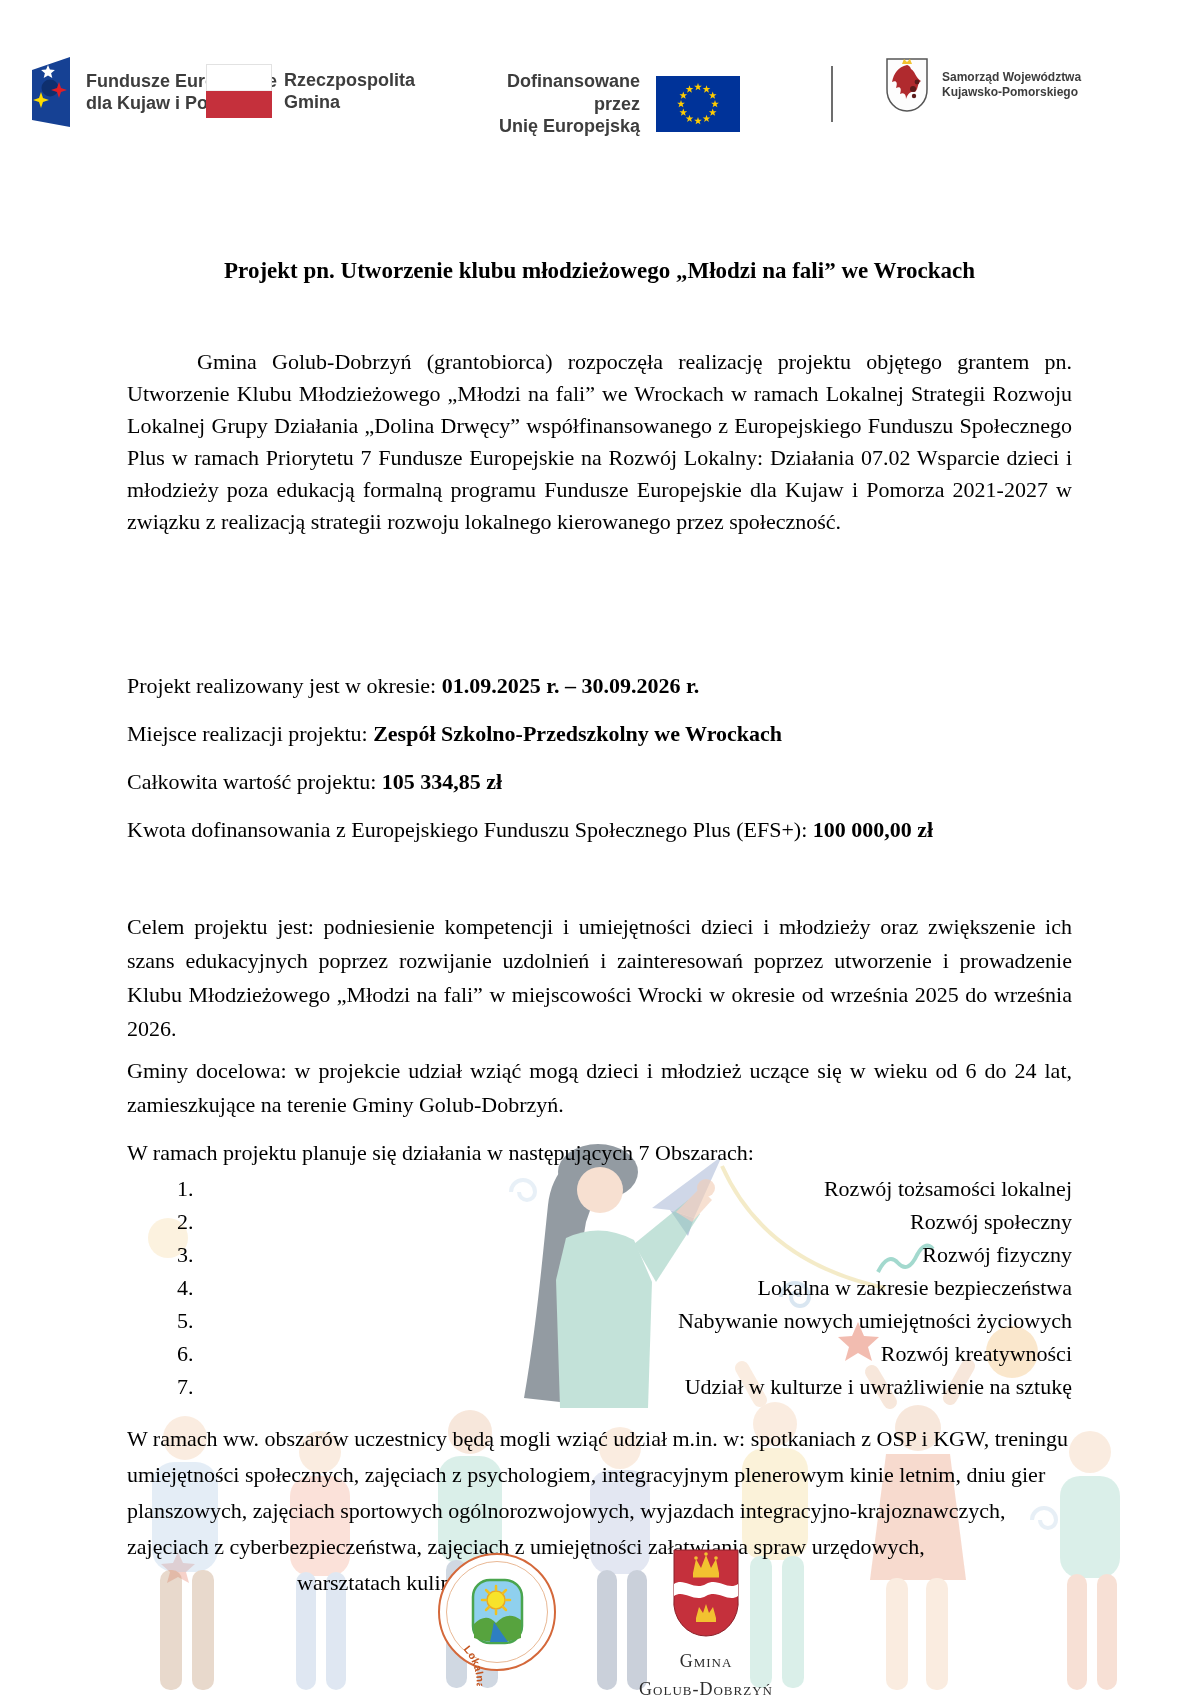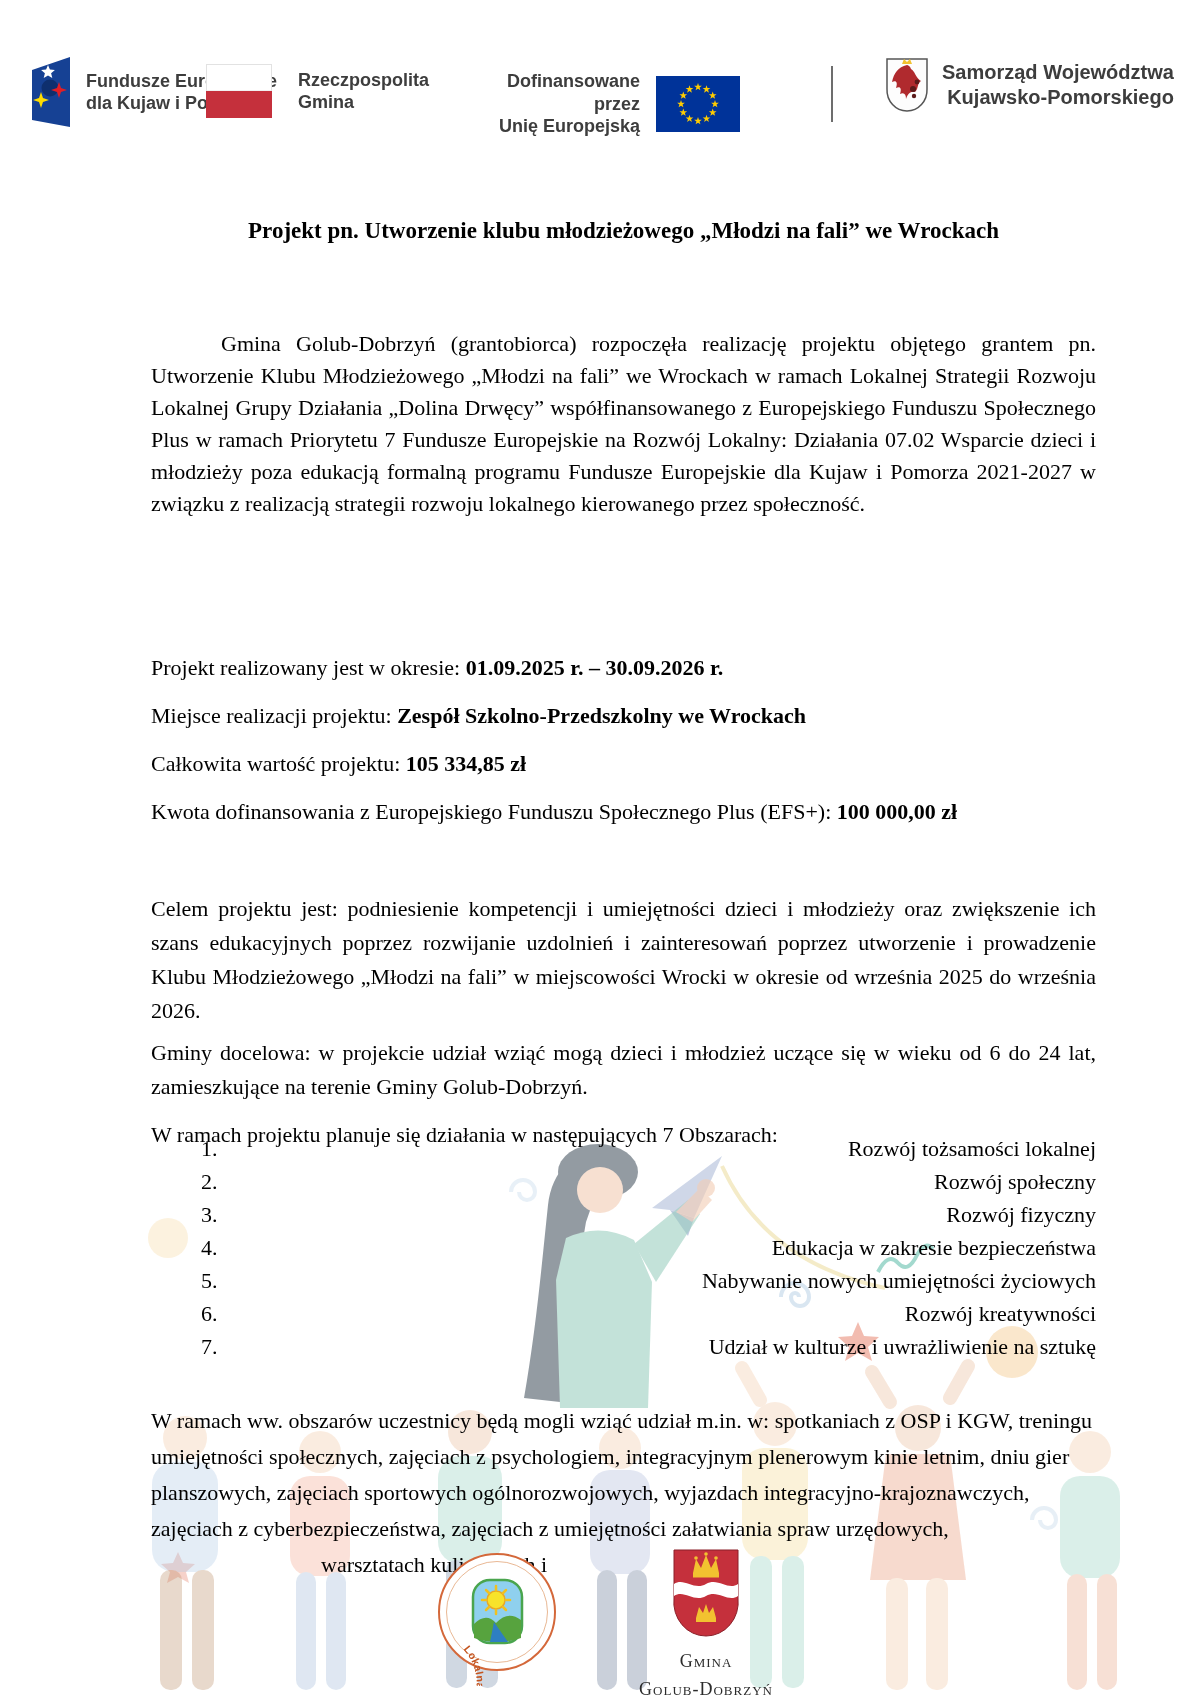--- a/index.html
+++ b/index.html
@@ -6,29 +6,29 @@
   .page{
     position:relative;width:1200px;height:1697px;background:#ffffff;
     overflow:hidden;font-family:"Liberation Serif","DejaVu Serif",serif;color:#000;
   }
   
   .bg-art{position:absolute;left:0;top:0;width:1200px;height:1697px;pointer-events:none;}
   
   .hdr{position:absolute;font-family:"Liberation Sans","DejaVu Sans",sans-serif;color:#3d3d3d;font-weight:700;}
   .fe-logo{left:28px;top:52px;display:flex;align-items:center;gap:12px;}
   .fe-text{font-size:18px;line-height:1.25;}
-  .pl-logo{left:206px;top:64px;display:flex;align-items:center;gap:26px;}
+  .pl-logo{left:206px;top:64px;display:flex;align-items:center;gap:12px;}
   .pl-text{font-size:18px;line-height:1.25;}
   .eu-fund{left:462px;top:70px;display:flex;align-items:center;gap:16px;}
   .eu-text{font-size:18px;line-height:1.25;text-align:right;width:178px;}
   .hdr-divider{position:absolute;left:831px;top:66px;width:2px;height:56px;background:#6d6d6d;}
   .region{left:884px;top:56px;display:flex;align-items:center;gap:12px;}
-  .region-text{font-size:20px;line-height:1.25;text-align:right;}
-  
-  .doc{position:absolute;left:151px;width:945px;font-size:22px;}
+  .region-text{font-size:12px;line-height:1.25;}
+  
+  .doc{position:absolute;left:127px;width:945px;font-size:22px;margin-top:40px;}
   .title{top:218px;text-align:center;font-weight:700;font-size:23px;}
   .intro{top:306px;line-height:32px;text-align:justify;text-indent:70px;}
   .detail{line-height:30px;}
   .d0{top:631px;} .d1{top:679px;} .d2{top:727px;} .d3{top:775px;}
   .detail b{font-weight:700;font-family:Liberation Serif, serif;}
   .goal{top:870px;line-height:34px;text-align:justify;}
   .target{top:1014px;line-height:34px;text-align:justify;}
   .lead{}
   .areas-heading{top:1096px;line-height:34px;}
   .areas{top:1132px;}
@@ -202,21 +202,21 @@
 
   <p class="doc target"><span class="lead">Gminy docelowa: </span><span>w projekcie udział wziąć mogą dzieci i młodzież uczące się w wieku od 6 do 24 lat, zamieszkujące na terenie Gminy Golub-Dobrzyń.</span></p>
 
   <p class="doc areas-heading">W ramach projektu planuje się działania w następujących 7 Obszarach:</p>
 
   <div class="doc areas">
     <ol>
       <li>Rozwój tożsamości lokalnej</li>
       <li>Rozwój społeczny</li>
       <li>Rozwój fizyczny</li>
-      <li>Edukacja w zakresie bezpieczeństwa</li>
+      <li>Lokalna w zakresie bezpieczeństwa</li>
       <li>Nabywanie nowych umiejętności życiowych</li>
       <li>Rozwój kreatywności</li>
       <li>Udział w kulturze i uwrażliwienie na sztukę</li>
     </ol>
   </div>
 
   <p class="doc activities"><span>W ramach ww. obszarów uczestnicy będą mogli wziąć udział m.in. w: spotkaniach z OSP i KGW, treningu umiejętności społecznych, zajęciach z psychologiem, integracyjnym plenerowym kinie letnim, dniu gier planszowych, zajęciach sportowych ogólnorozwojowych, wyjazdach integracyjno-krajoznawczych, zajęciach z cyberbezpieczeństwa, zajęciach z umiejętności załatwiania spraw urzędowych,</span> <span class="gap-spacer"></span><span>warsztatach kulinarnych i</span></p>
 
   <div class="lgd-logo">
     <svg width="124" height="136" viewBox="0 0 124 136">

